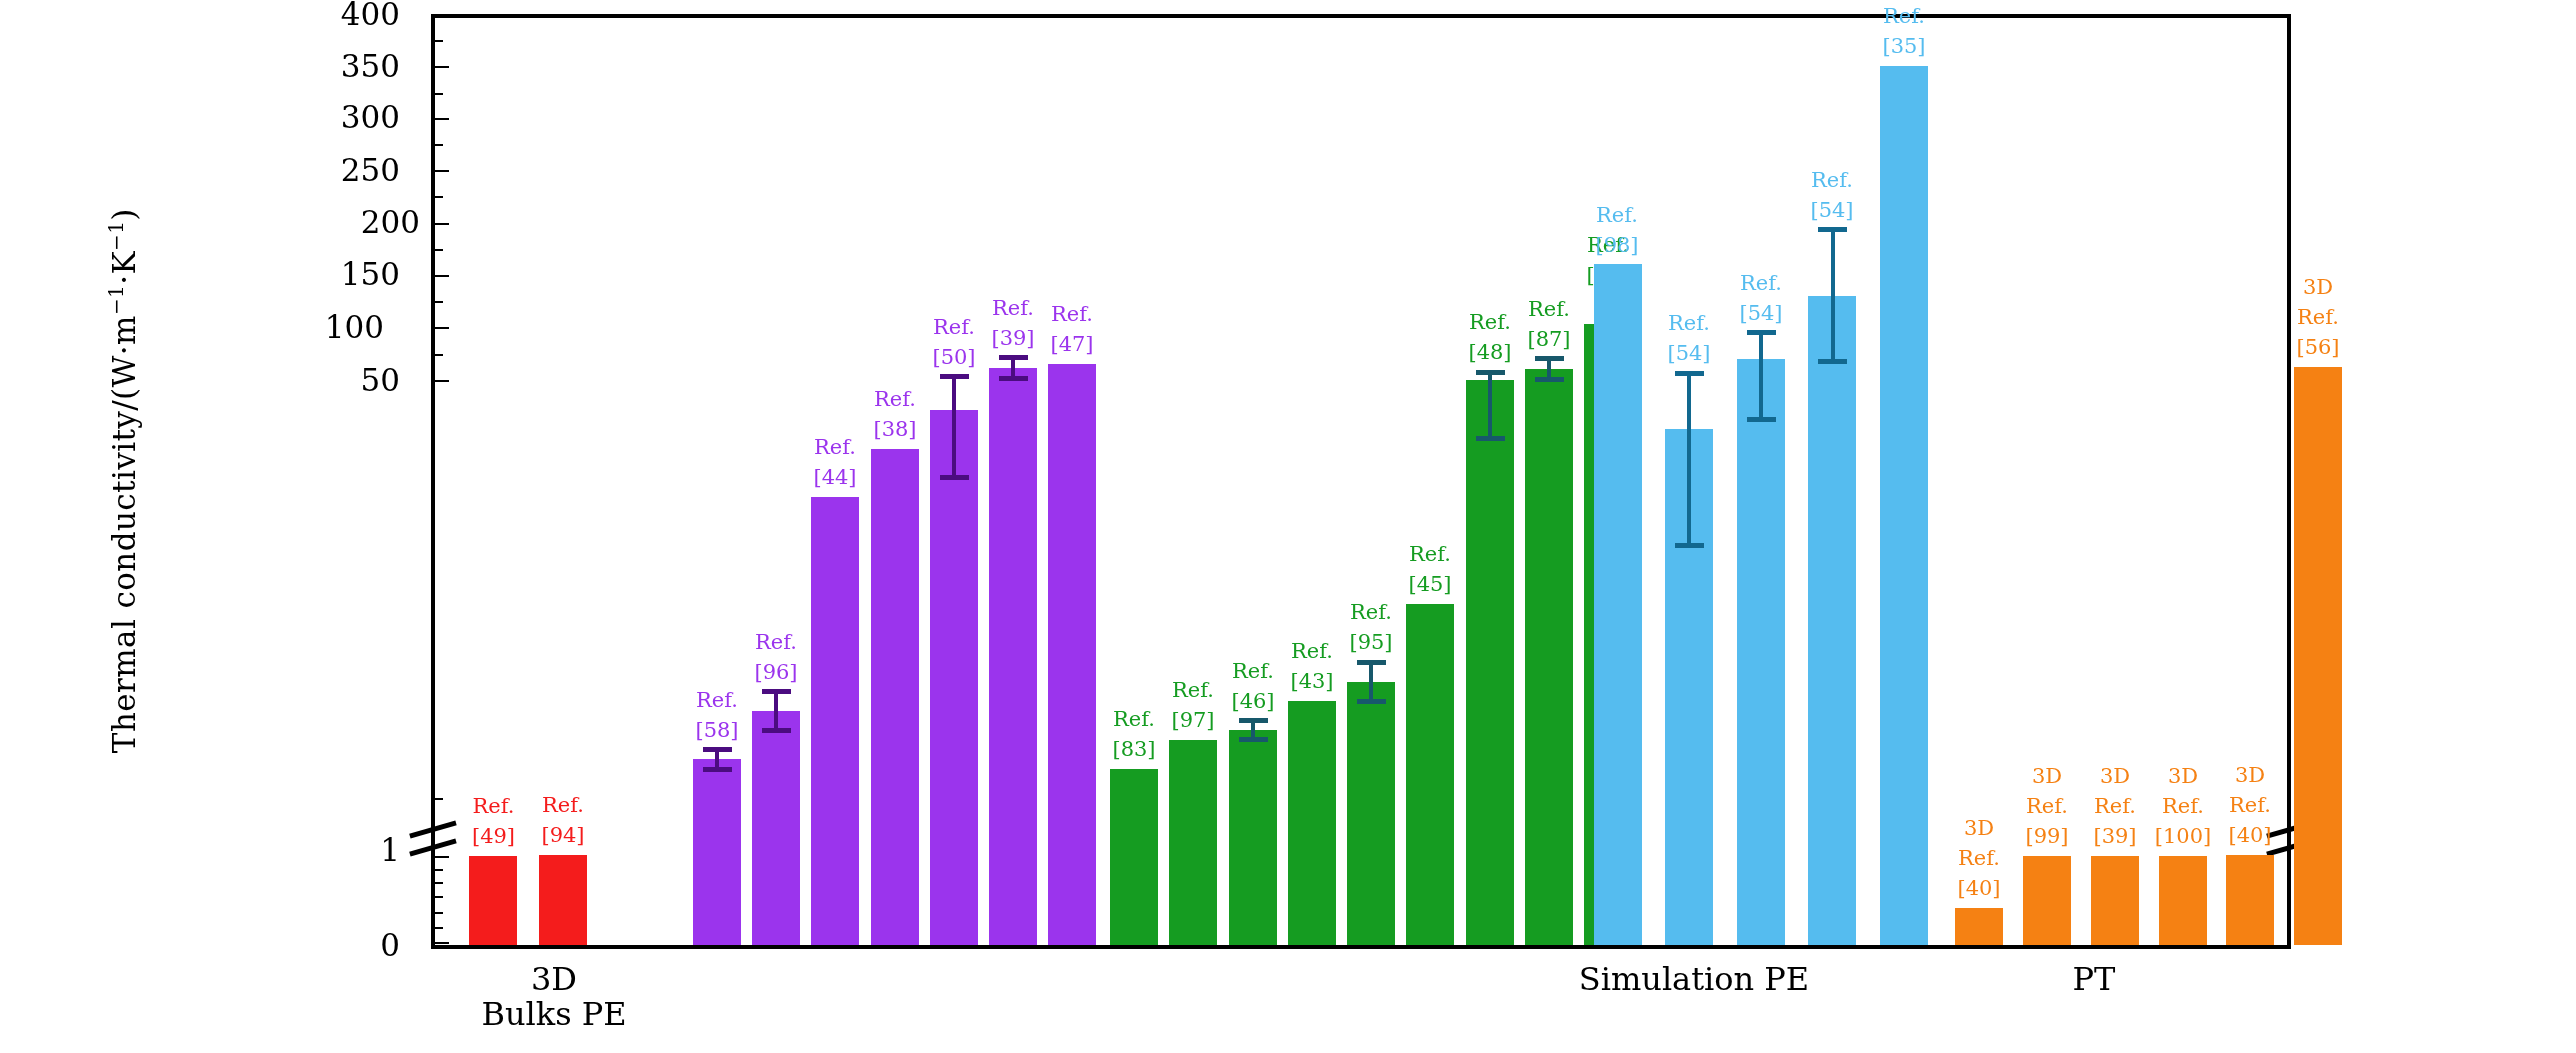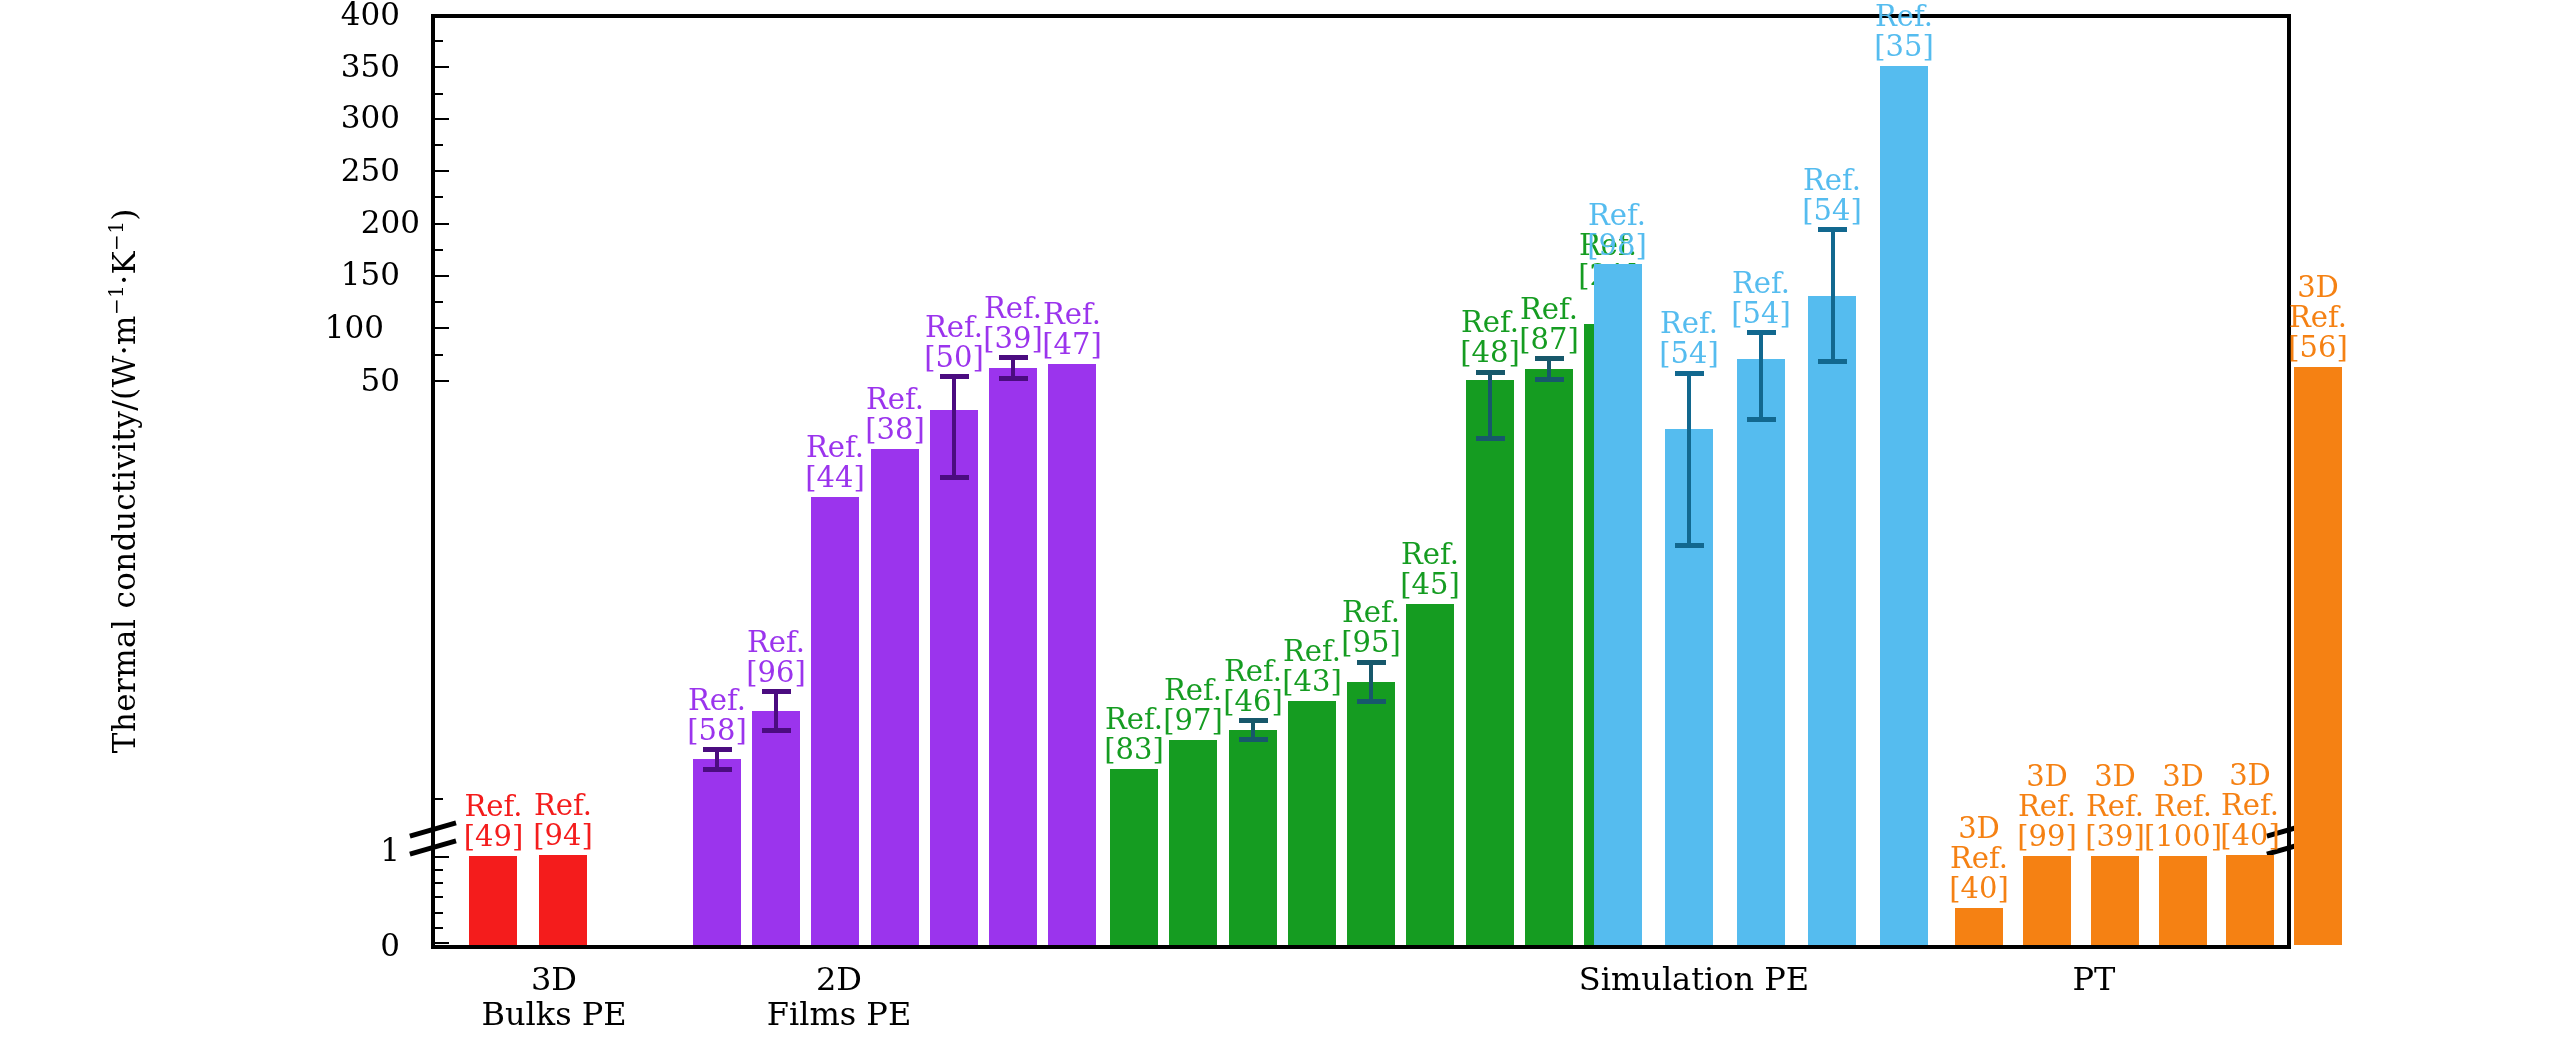--- a/index.html
+++ b/index.html
@@ -26,21 +26,21 @@
   .ytlab{position:absolute;text-align:right;font-size:31px;line-height:31px;
          white-space:nowrap;}
 
   
   .brk{position:absolute;width:48px;height:5.4px;background:#000;}
 
   
   .bar{position:absolute;bottom:0;}
   .err{position:absolute;width:3.8px;}
   .cap{position:absolute;height:5.4px;width:28.5px;}
-  .reflab{position:absolute;text-align:center;font-size:29px;line-height:30px;
+  .reflab{position:absolute;text-align:center;font-size:21px;line-height:30px;
           white-space:nowrap;}
 
   
   .catl{position:absolute;text-align:center;font-size:32px;line-height:35px;
         white-space:nowrap;color:#000;}
 </style>
 </head>
 <body>
 
 <div id="stage">
@@ -193,24 +193,20 @@
         <div class="reflab" style="color: rgb(245, 129, 19); width: 108px; left: 1765px; top: 746px;"><span>3D</span><br><span>Ref.</span><br><span>[40]</span></div>
         <div class="bar" style="left: 1863px; width: 48px; height: 578px; bottom: 3.8px; background: rgb(245, 129, 19);"></div>
         <div class="reflab" style="color: rgb(245, 129, 19); width: 108px; left: 1833px; top: 258px;"><span>3D</span><br><span>Ref.</span><br><span>[56]</span></div>
       </div>
   </div>
 
   <div class="catl" style="left:431px;top:962px;width:246px;">
     <span>3D</span><br>
     <span>Bulks PE</span>
   </div>
-  <div class="catl" style="left:708px;top:962px;width:262px;">
-    <span>2D</span><br>
-    <span>Films PE</span>
-  </div>
   <div class="catl" style="left:1894px;top:962px;width:400px;">
     <span>PT</span>
   </div>
   <div class="catl" style="left:1463px;top:962px;width:462px;">
     <span>Simulation PE</span>
   </div>
 
 </div>
 
 

